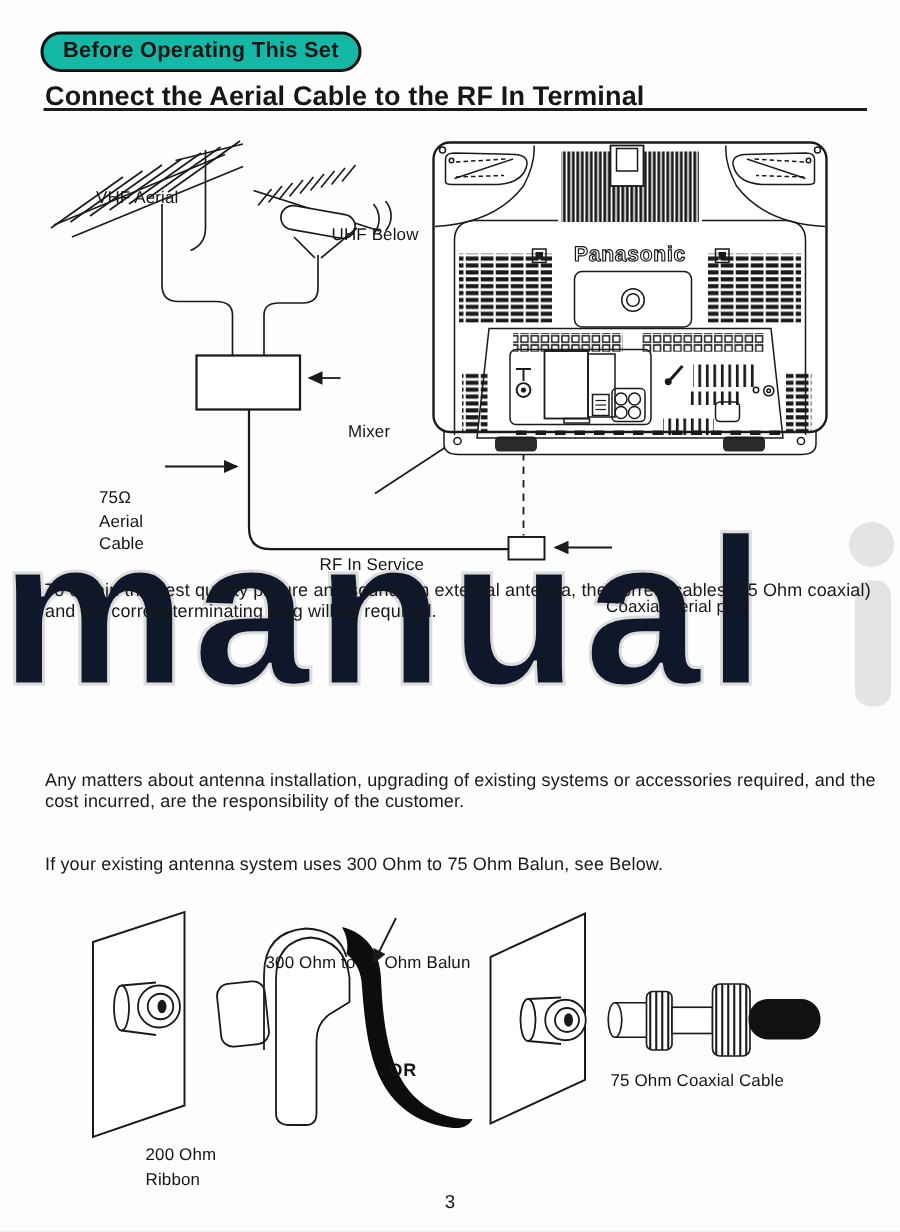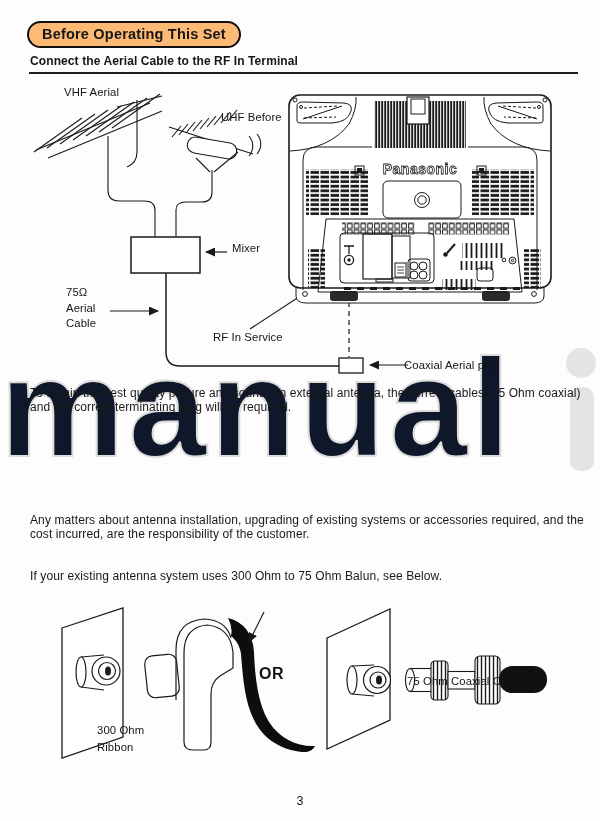--- a/index.html
+++ b/index.html
@@ -13,41 +13,41 @@
     position:absolute;left:0;top:338px;z-index:0;
     font-size:140px;font-weight:bold;letter-spacing:4px;line-height:1;
     color:#0f172a;-webkit-text-stroke:2px #dcdcdc;user-select:none;
   }
   .wm-bar{position:absolute;left:570px;top:387px;width:24px;height:84px;border-radius:10px;background:#e4e4e4;z-index:0;}
   .wm-dot{position:absolute;left:566px;top:348px;width:30px;height:30px;border-radius:50%;background:#e4e4e4;z-index:0;}
 
   .title-box{
     position:absolute;left:27px;top:21px;z-index:2;
     border:2.4px solid #111;border-radius:14px;padding:3px 13px 4px 13px;
-    font-size:14.5px;font-weight:bold;letter-spacing:0.2px;background:#fdba74;
+    font-size:14.5px;font-weight:bold;letter-spacing:0.2px;background:#14b8a6;
   }
   .heading{
     position:absolute;left:30px;top:54px;z-index:2;
-    font-size:12px;font-weight:bold;letter-spacing:0.1px;
+    font-size:18px;font-weight:bold;letter-spacing:0.1px;
   }
   .rule{position:absolute;left:29px;top:72px;width:549px;height:2.4px;background:#1c1c1c;z-index:2;}
 
   svg.overlay{position:absolute;left:0;top:0;z-index:1;}
 
   .lbl{
     position:absolute;z-index:2;font-size:11.3px;line-height:15.5px;
-    color:#141414;white-space:pre-line;letter-spacing:0.1px;
+    color:#141414;white-space:pre-line;letter-spacing:0.1px;margin-top:40px;
   }
   .para{
     position:absolute;left:30px;width:560px;z-index:2;
     font-size:12px;line-height:14.4px;letter-spacing:0.1px;
     color:#191919;white-space:pre-line;
   }
   .bold{font-weight:bold;}
-  .or-lbl{font-size:16px;font-weight:600;letter-spacing:0.5px;}
+  .or-lbl{font-size:12px;font-weight:600;letter-spacing:0.5px;}
   .pagenum{position:absolute;left:0;top:794px;width:600px;text-align:center;font-size:12.5px;z-index:2;}
 </style>
 </head>
 <body>
 
 <div class="page">
 
   <div class="wm-text">manual</div>
   <div class="wm-dot"></div>
   <div class="wm-bar"></div>
@@ -239,33 +239,34 @@
         <line x1="410" y1="691.5" x2="432" y2="691.5"></line>
         <rect x="431" y="661" width="17" height="39" rx="4" fill="url(#pat-knurl)"></rect>
         <rect x="448" y="671.5" width="27" height="17.5" fill="#fff"></rect>
         <rect x="475" y="656" width="25" height="48" rx="5" fill="url(#pat-knurl)"></rect>
         <rect x="499" y="666" width="48" height="27" rx="13" fill="#111" stroke="none"></rect>
       </g>
     </g>
   </svg>
 
   <div class="lbl" style="left:64px;top:85px">VHF Aerial</div>
-  <div class="lbl" style="left:221px;top:110px">UHF Before</div>
+  <div class="lbl" style="left:221px;top:110px">UHF Below</div>
   <div class="lbl" style="left:232px;top:241px">Mixer</div>
   <div class="lbl" style="left:66px;top:285px">75Ω
 Aerial
 Cable</div>
   <div class="lbl" style="left:213px;top:330px">RF In Service</div>
   <div class="lbl" style="left:404px;top:358px">Coaxial Aerial plug</div>
 
   <div class="para" style="top:386px">To obtain the best quality picture and sound, an external antenna, the correct cables (75 Ohm coaxial)
 and the correct terminating plug will be required.</div>
   <div class="para" style="top:513px">Any matters about antenna installation, upgrading of existing systems or accessories required, and the
 cost incurred, are the responsibility of the customer.</div>
   <div class="para" style="top:569px">If your existing antenna system uses 300 Ohm to 75 Ohm Balun, see Below.</div>
 
+  <div class="lbl" style="left:177px;top:595px">300 Ohm to 75 Ohm Balun</div>
   <div class="lbl or-lbl" style="left:259px;top:666px">OR</div>
-  <div class="lbl" style="left:97px;top:722px;line-height:16.5px">300 Ohm
+  <div class="lbl" style="left:97px;top:722px;line-height:16.5px">200 Ohm
 Ribbon</div>
   <div class="lbl" style="left:407px;top:674px">75 Ohm Coaxial Cable</div>
 
   <div class="pagenum">3</div>
 </div>
 
 </body></html>

